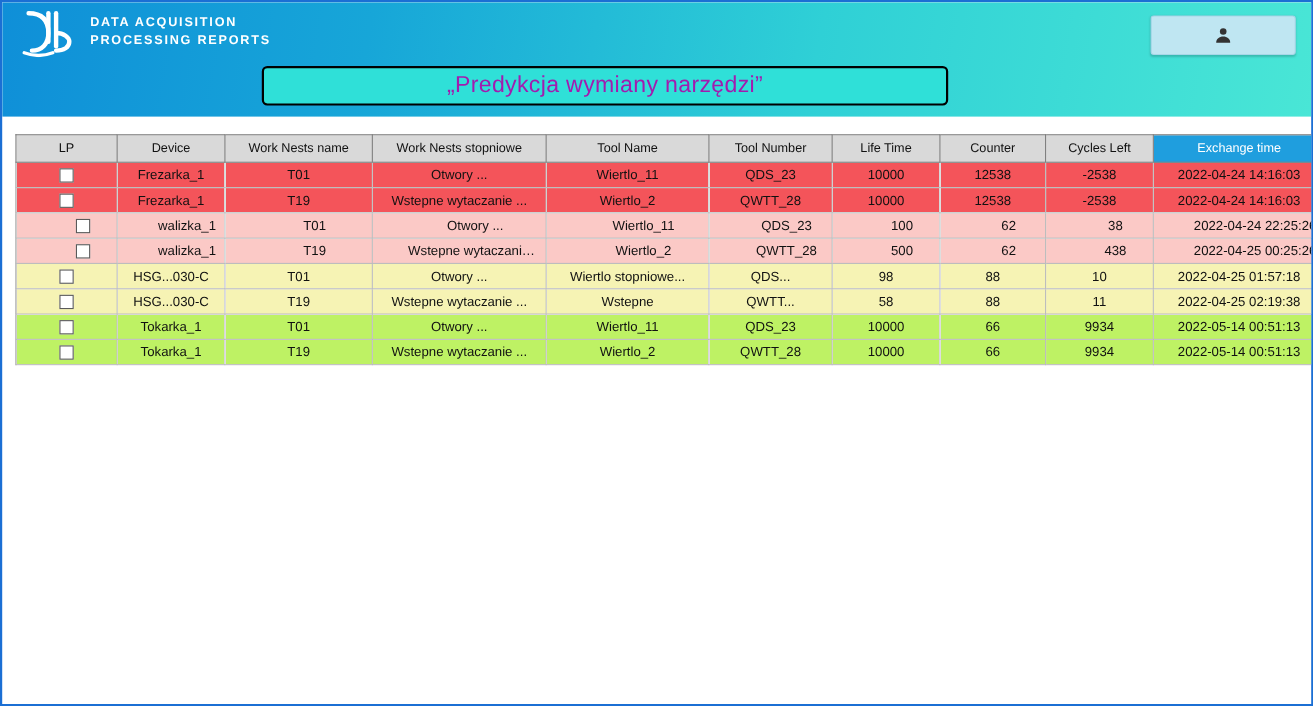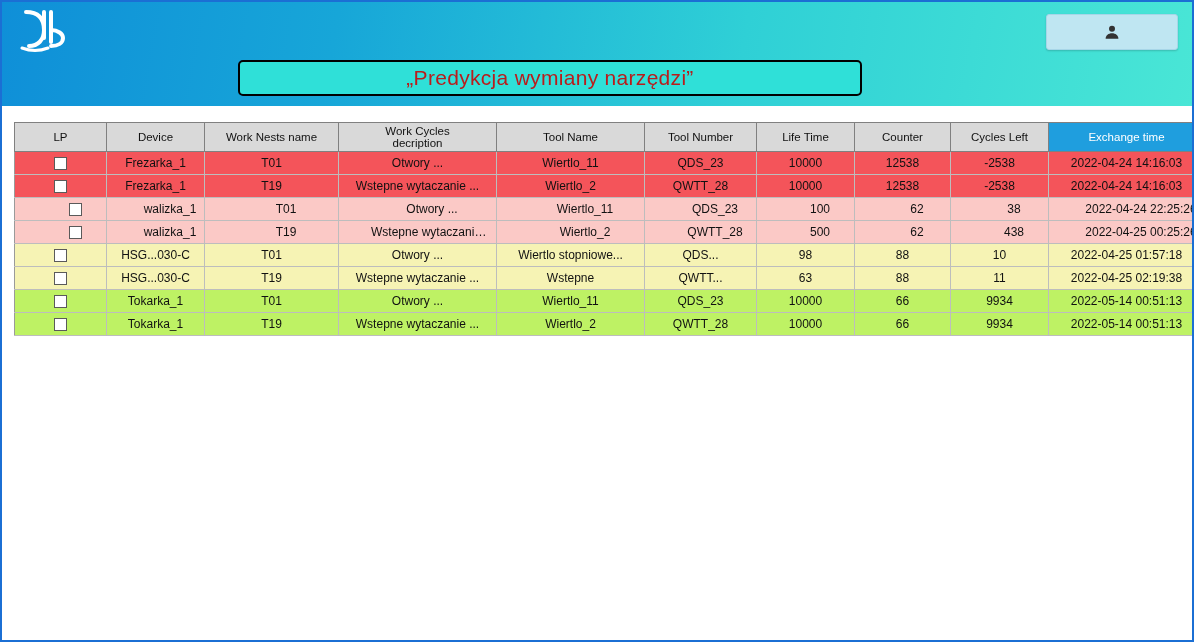--- a/index.html
+++ b/index.html
@@ -82,21 +82,21 @@
     height: 32px;
     background: #2fe0d8;
     border: 2px solid #000000;
     border-radius: 5px;
     display: flex;
     align-items: center;
     justify-content: center;
   }
   .title-bar span {
     font-size: 21px;
-    color: #b91c1c;
+    color: #a21caf;
     letter-spacing: 0.3px;
   }
   
   .content {
     padding: 16px 12px 0 12px;
   }
   table.grid {
     border-collapse: collapse;
     table-layout: fixed;
     width: 1170px;
@@ -163,20 +163,24 @@
 
     <div class="logo-wrap">
       <div class="logo-mark">
         <svg width="48" height="44" viewBox="0 0 48 44" fill="none" xmlns="http://www.w3.org/2000/svg">
           <path d="M6 4 C18 4 24 10 24 22 C24 32 18 38 9 38" stroke="#ffffff" stroke-width="4" fill="none" stroke-linecap="round"></path>
           <path d="M24 4 L24 30" stroke="#ffffff" stroke-width="4" stroke-linecap="round"></path>
           <path d="M31 4 C31 20 31 28 31 34" stroke="#ffffff" stroke-width="4" stroke-linecap="round"></path>
           <path d="M31 22 C38 22 43 26 43 30 C43 35 38 38 31 38" stroke="#ffffff" stroke-width="4" fill="none" stroke-linecap="round"></path>
           <path d="M2 40 C10 43 20 43 28 40" stroke="#ffffff" stroke-width="3" fill="none" stroke-linecap="round"></path>
         </svg>
+      </div>
+      <div class="logo-text">
+        <span class="l1">DATA ACQUISITION</span>
+        <span class="l2">PROCESSING REPORTS</span>
       </div>
     </div>
 
     <div class="user-btn">
       <span>
         <svg width="18" height="18" viewBox="0 0 24 24" fill="#333333" xmlns="http://www.w3.org/2000/svg">
           <circle cx="12" cy="7.5" r="4"></circle>
           <path d="M3.5 21c0-4.7 3.8-7.5 8.5-7.5S20.5 16.3 20.5 21z"></path>
         </svg>
       </span>
@@ -199,21 +203,21 @@
           <col class="c-life">
           <col class="c-count">
           <col class="c-cycles">
           <col class="c-exch">
       </colgroup>
       <thead>
         <tr>
           <th>LP</th>
           <th>Device</th>
           <th>Work Nests name</th>
-          <th>Work Cycles decription</th>
+          <th>Work Nests stopniowe</th>
           <th>Tool Name</th>
           <th>Tool Number</th>
           <th>Life Time</th>
           <th>Counter</th>
           <th>Cycles Left</th>
           <th class="exchange">Exchange time</th>
         </tr>
       </thead>
       <tbody>
           <tr class="r-red">
@@ -276,21 +280,21 @@
             <td>10</td>
             <td>2022-04-25 01:57:18</td>
           </tr>
           <tr class="r-yellow">
             <td class="lp"><span class="chk"></span></td>
             <td>HSG...030-C</td>
             <td>T19</td>
             <td>Wstepne wytaczanie ...</td>
             <td>Wstepne</td>
             <td>QWTT...</td>
-            <td>63</td>
+            <td>58</td>
             <td>88</td>
             <td>11</td>
             <td>2022-04-25 02:19:38</td>
           </tr>
           <tr class="r-white">
             <td class="lp"><span class="chk"></span></td>
             <td>Tokarka_1</td>
             <td>T01</td>
             <td>Otwory ...</td>
             <td>Wiertlo_11</td>

